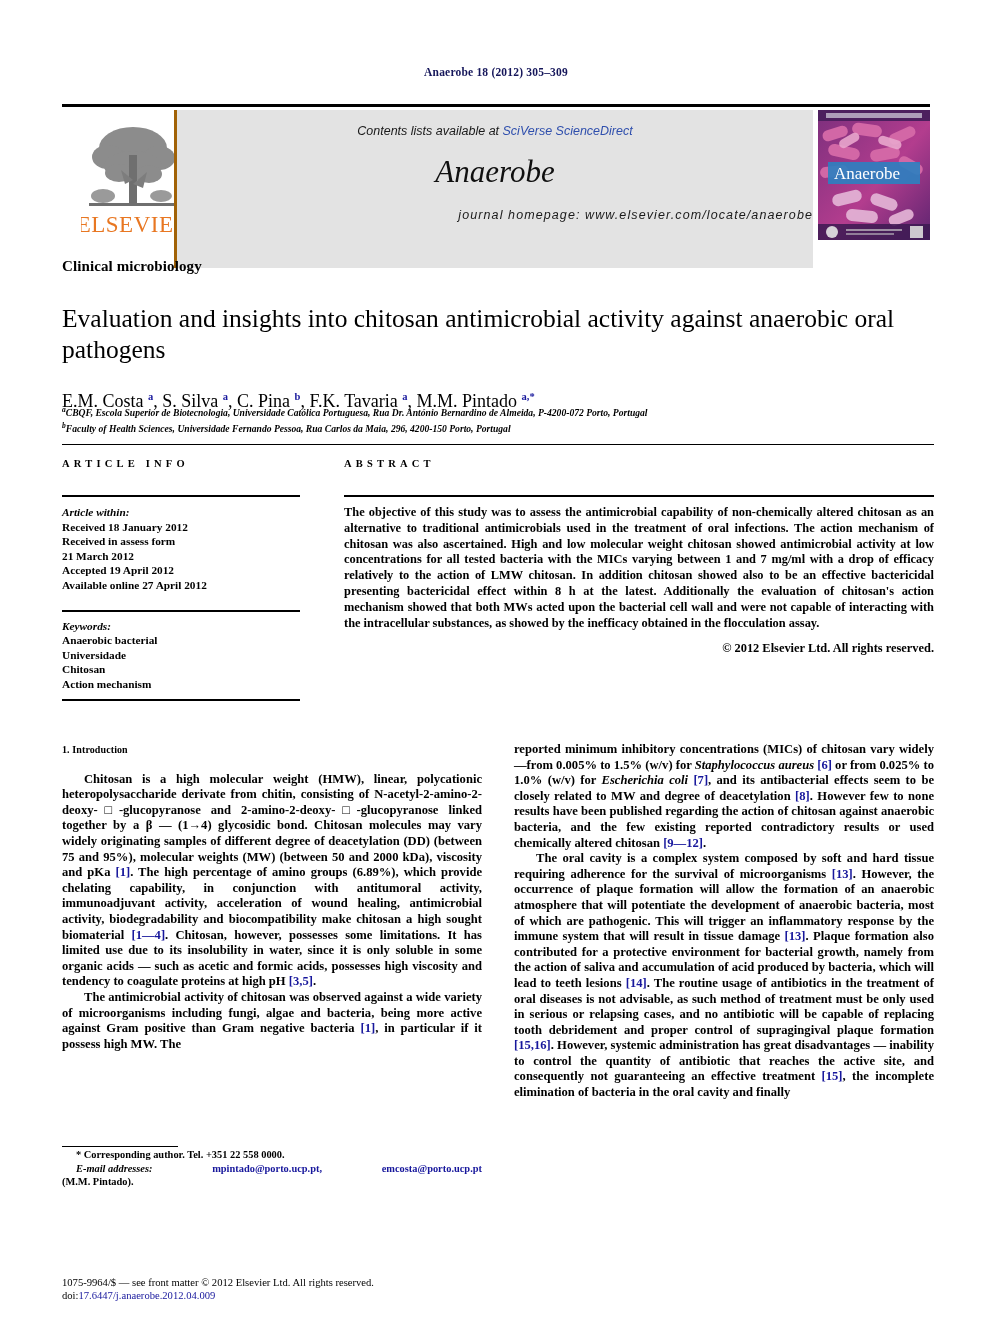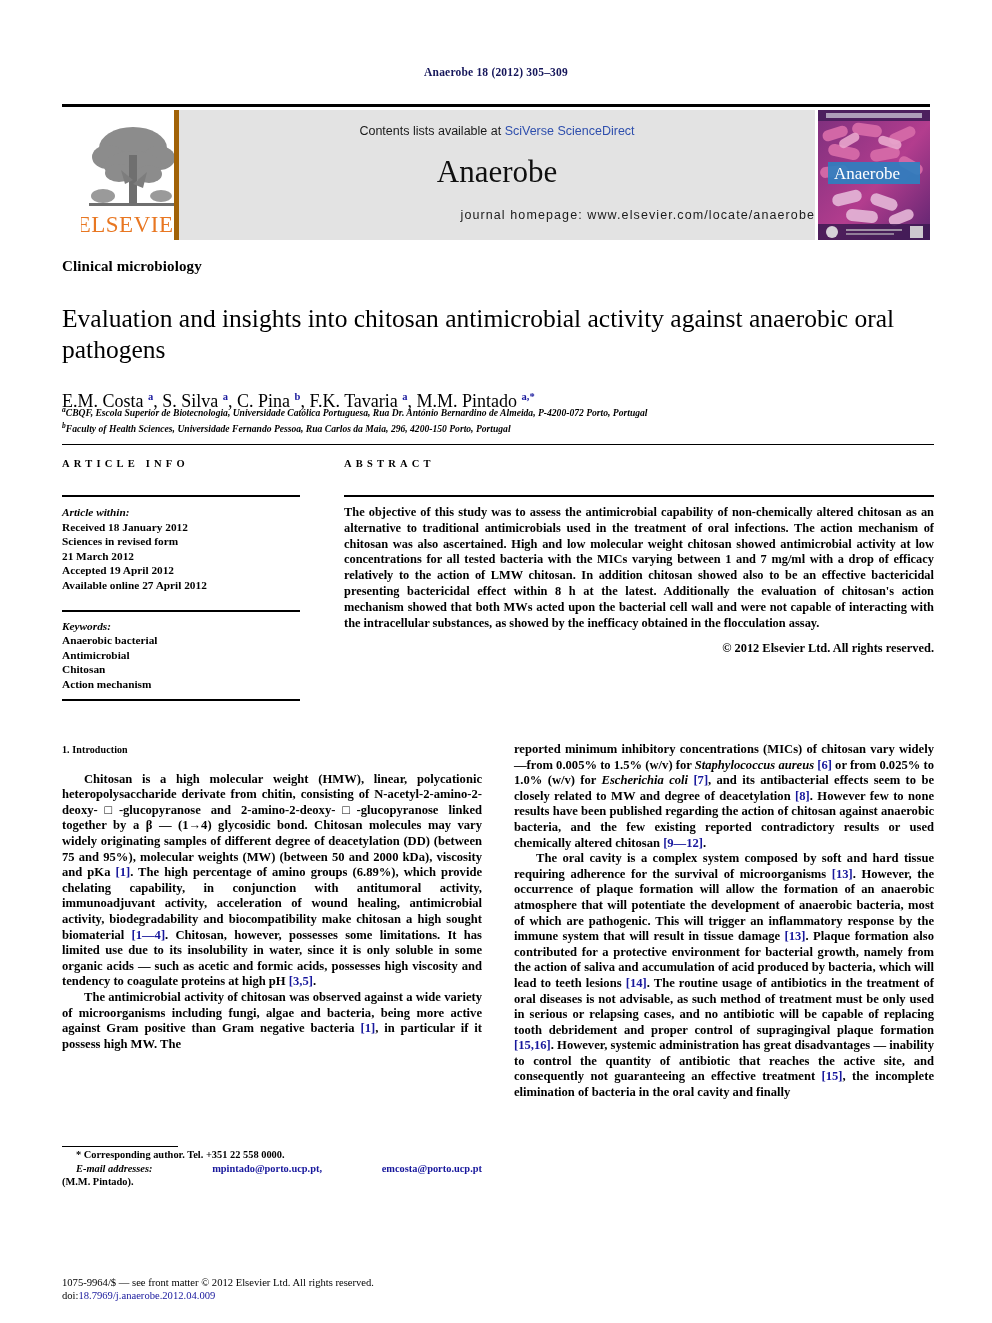--- a/index.html
+++ b/index.html
@@ -47,23 +47,24 @@
     position: absolute;
     left: 0; top: 6px;
     width: 104px; height: 130px;
     background: #ffffff;
     margin-left: 19px;
   }
   .elsevier-logo svg { display: block; }
   .band {
     position: absolute;
     left: 112px; top: 6px;
-    width: 636px; height: 130px;
+    width: 636px; height: 158px;
     background: #e3e3e3;
-    border-left: 5px solid #a16207;
+    border-left: 3px solid #a16207;
+    font-style: italic;
   }
   .band .contents-line {
     position: absolute; top: 14px; left: 0; width: 636px;
     text-align: center;
     font-family: "Liberation Sans", sans-serif;
     font-size: 12.5px;
     color: #1a1a1a;
   }
   .band .contents-line .sd-link {
     color: #2f4fad;
@@ -347,31 +348,31 @@
     </div>
 
   <div class="rule-thin" style="left:62px; top:444px; width:872px;"></div>
 
   <div class="info-col">
     <div class="block-head">ARTICLE INFO</div>
     <div class="hr-black"></div>
     <div class="info-body">
       <div class="it">Article within:</div>
       <div>Received 18 January 2012</div>
-      <div>Sciences in revised form</div>
+      <div>Received in assess form</div>
       <div>21 March 2012</div>
       <div>Accepted 19 April 2012</div>
       <div>Available online 27 April 2012</div>
     </div>
     <div class="info-gap"></div>
     <div class="kw-rule-top"></div>
     <div class="info-body">
       <div class="it">Keywords:</div>
       <div>Anaerobic bacterial</div>
-      <div>Antimicrobial</div>
+      <div>Universidade</div>
       <div>Chitosan</div>
       <div>Action mechanism</div>
     </div>
     <div class="kw-rule-bottom"></div>
   </div>
 
   <div class="abs-col">
     <div class="block-head">ABSTRACT</div>
     <div class="hr-black"></div>
     <div class="abstract-text">The objective of this study was to assess the antimicrobial capability of non-chemically altered chitosan as an alternative to traditional antimicrobials used in the treatment of oral infections. The action mechanism of chitosan was also ascertained. High and low molecular weight chitosan showed antimicrobial activity at low concentrations for all tested bacteria with the MICs varying between 1 and 7 mg/ml with a drop of efficacy relatively to the action of LMW chitosan. In addition chitosan showed also to be an effective bactericidal presenting bactericidal effect within 8 h at the latest. Additionally the evaluation of chitosan's action mechanism showed that both MWs acted upon the bacterial cell wall and were not capable of interacting with the intracellular substances, as showed by the inefficacy obtained in the flocculation assay.</div>
@@ -395,16 +396,16 @@
     <div class="email-row">
       <span class="lbl">E-mail addresses:</span>
       <span class="mail">mpintado@porto.ucp.pt,</span>
       <span class="mail">emcosta@porto.ucp.pt</span>
     </div>
     <div>(M.M. Pintado).</div>
   </div>
 
   <div class="imprint">
     <div>1075-9964/$ — see front matter © 2012 Elsevier Ltd. All rights reserved.</div>
-    <div><span>doi:</span><span class="doi-link">18.7969/j.anaerobe.2012.04.009</span></div>
+    <div><span>doi:</span><span class="doi-link">17.6447/j.anaerobe.2012.04.009</span></div>
   </div>
 
 </div>
 
 </body></html>

